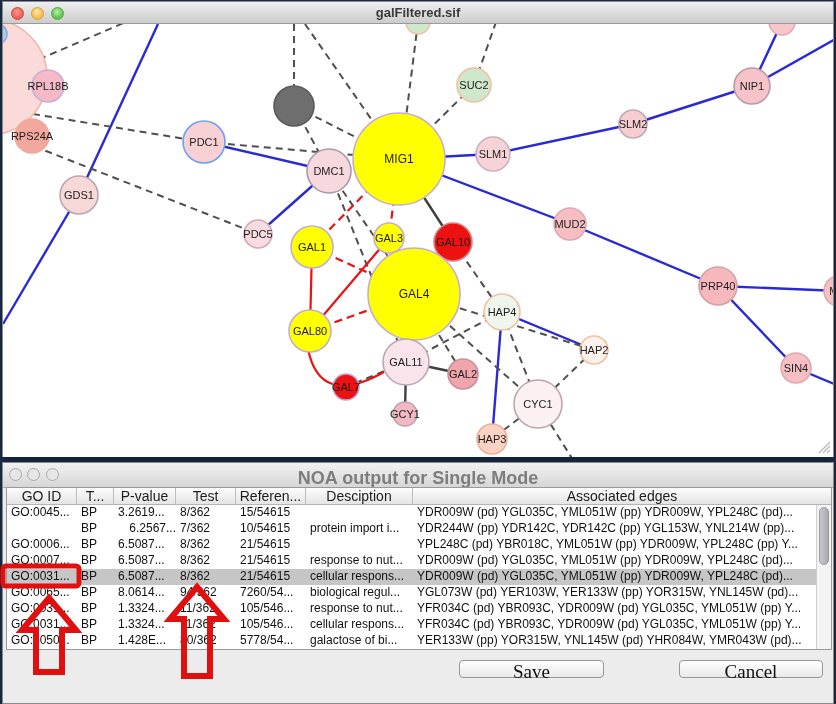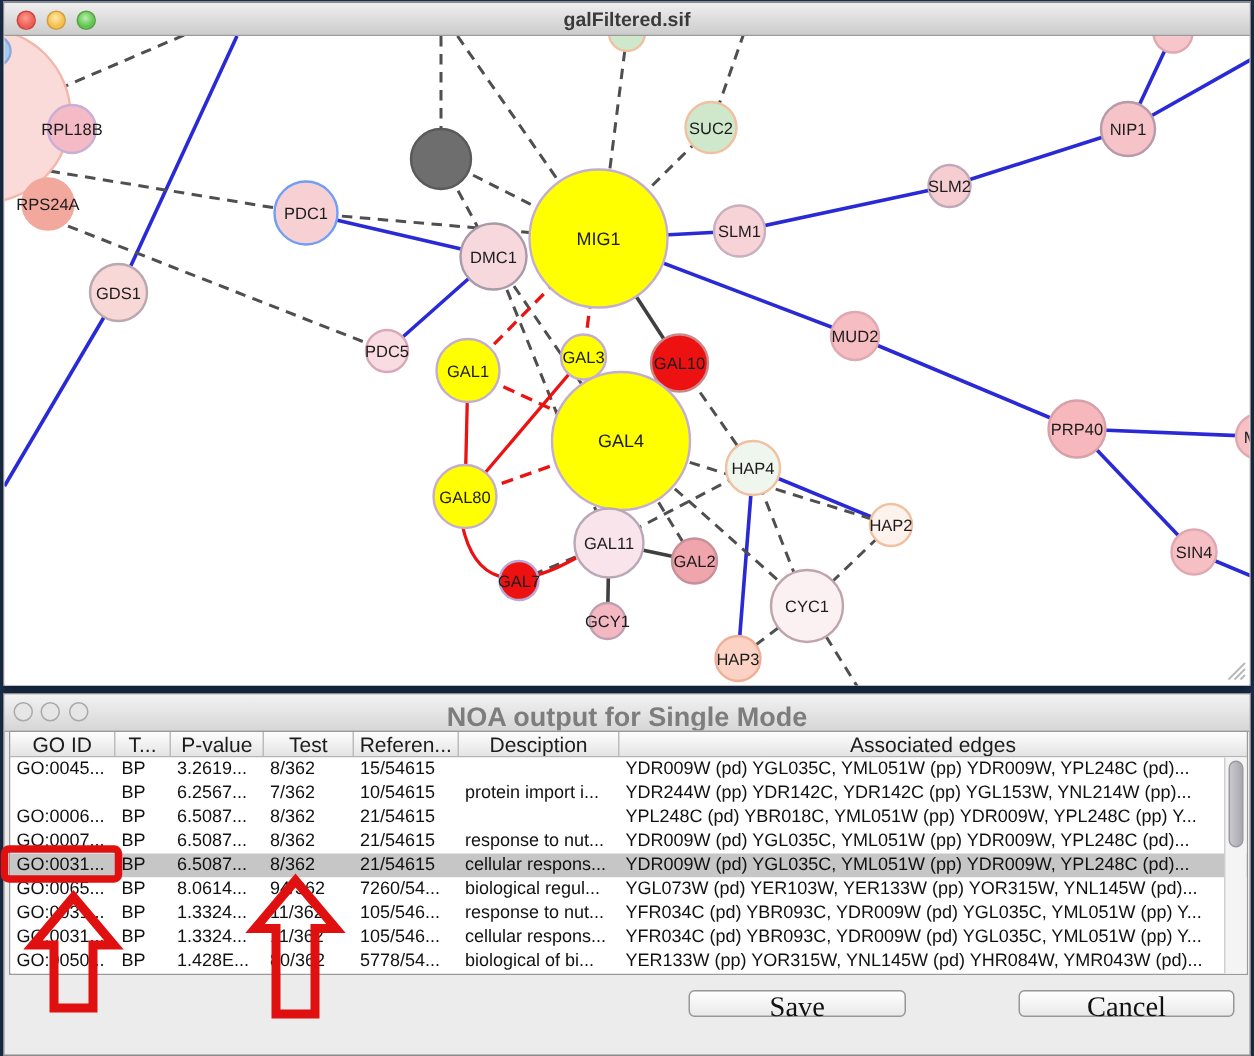--- a/index.html
+++ b/index.html
@@ -207,21 +207,21 @@
           <div class="td" style="width: 37px;">BP</div>
           <div class="td" style="width: 62px;">3.2619...</div>
           <div class="td" style="width: 60px;">8/362</div>
           <div class="td" style="width: 70px;">15/54615</div>
           <div class="td" style="width: 107px; margin-top: 24px;">carbon cataboli...</div>
           <div class="td">YDR009W (pd) YGL035C, YML051W (pp) YDR009W, YPL248C (pd)...</div>
         </div>
         <div class="tr">
           <div class="td" style="width: 70px; margin-top: 15px;">GO:0016...</div>
           <div class="td" style="width: 37px;">BP</div>
-          <div class="td" style="width: 62px;">6.2567...</div>
+          <div class="td" style="width: 62px; text-align: right;">6.2567...</div>
           <div class="td" style="width: 60px;">7/362</div>
           <div class="td" style="width: 70px;">10/54615</div>
           <div class="td" style="width: 107px;">protein import i...</div>
           <div class="td">YDR244W (pp) YDR142C, YDR142C (pp) YGL153W, YNL214W (pp)...</div>
         </div>
         <div class="tr">
           <div class="td" style="width: 70px;">GO:0006...</div>
           <div class="td" style="width: 37px;">BP</div>
           <div class="td" style="width: 62px;">6.5087...</div>
           <div class="td" style="width: 60px;">8/362</div>
@@ -273,21 +273,21 @@
           <div class="td" style="width: 70px;">105/546...</div>
           <div class="td" style="width: 107px;">cellular respons...</div>
           <div class="td">YFR034C (pd) YBR093C, YDR009W (pd) YGL035C, YML051W (pp) Y...</div>
         </div>
         <div class="tr">
           <div class="td" style="width: 70px;">GO:0050...</div>
           <div class="td" style="width: 37px;">BP</div>
           <div class="td" style="width: 62px;">1.428E...</div>
           <div class="td" style="width: 60px;">80/362</div>
           <div class="td" style="width: 70px;">5778/54...</div>
-          <div class="td" style="width: 107px;">biological of bi...</div>
+          <div class="td" style="width: 107px;">galactose of bi...</div>
           <div class="td">YER133W (pp) YOR315W, YNL145W (pd) YHR084W, YMR043W (pd)...</div>
         </div>
       </div>
     <div class="vscroll">
       <div class="vthumb"></div>
     </div>
   </div>
   <button class="btn btn-save">Save</button>
   <button class="btn btn-cancel">Cancel</button>
 </div>

